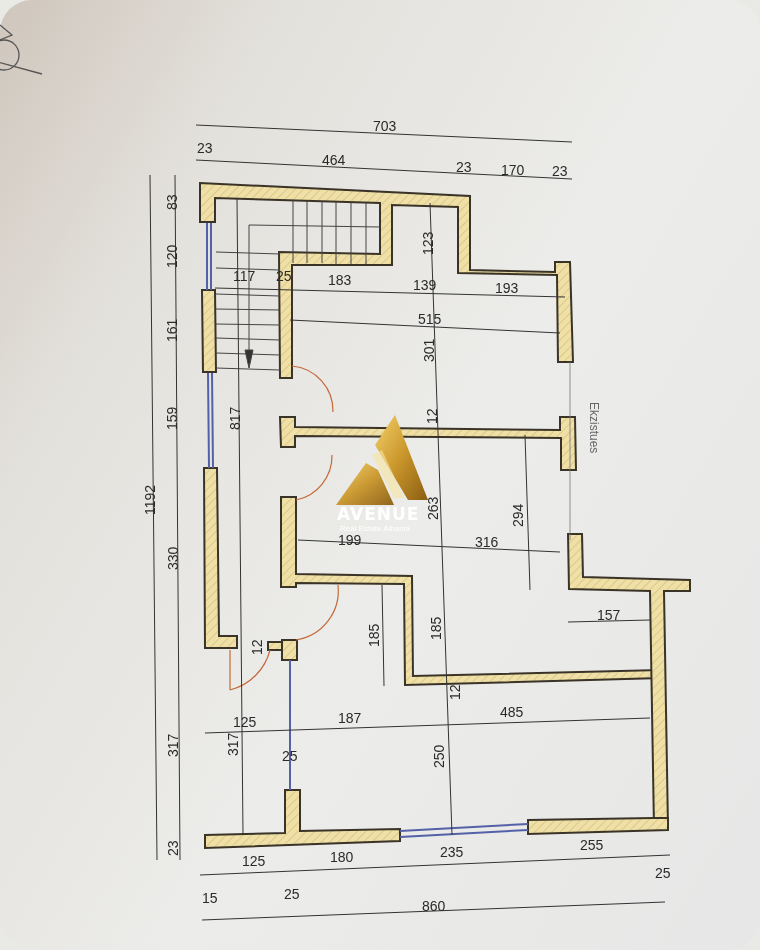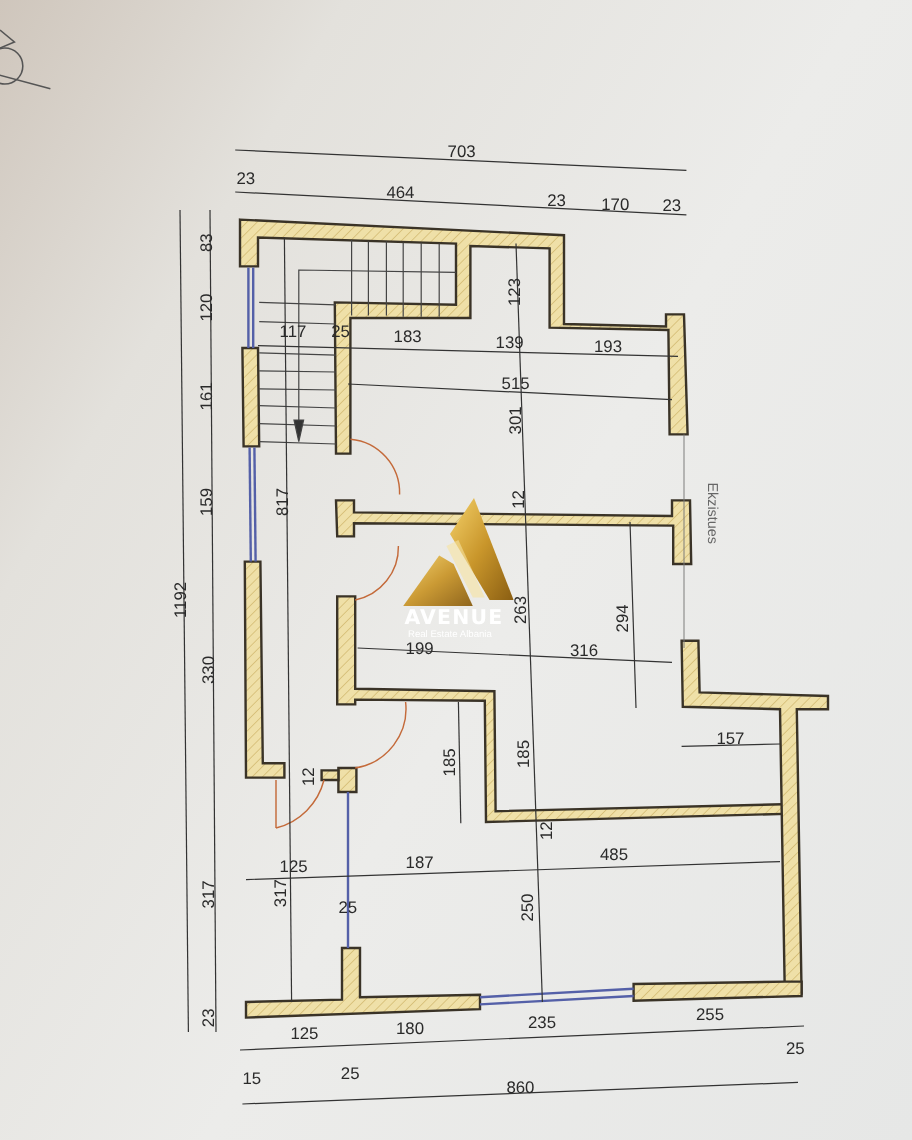--- a/index.html
+++ b/index.html
@@ -1,17 +1,17 @@
 <!DOCTYPE html>
 <html><head>
 <meta charset="utf-8">
 <style>
   html,body{margin:0;padding:0;}
   body{width:760px;height:950px;overflow:hidden;background:#e9e9e6;font-family:"Liberation Sans",sans-serif;}
-  #stage{position:relative;width:760px;height:950px;background:linear-gradient(120deg,#cfc6bc 0%,#e3e1dc 22%,#ececea 55%,#e6e7e6 100%);}
+  #stage{position:relative;width:760px;height:950px;background:linear-gradient(120deg,#cfc6bc 0%,#e3e1dc 22%,#ececea 55%,#e6e7e6 100%);border-radius:32px;}
   svg{position:absolute;left:0;top:0;}
   .dim{font-family:"Liberation Sans",sans-serif;font-size:14px;fill:#2a2a2a;}
   .lbl{font-family:"Liberation Sans",sans-serif;font-size:12px;fill:#666;}
   .logo-word{font-family:"DejaVu Sans",sans-serif;font-weight:bold;font-size:17px;fill:#ffffff;letter-spacing:1px;}
   .logo-sub{font-family:"Liberation Sans",sans-serif;font-size:8px;fill:#ffffff;}
 </style>
 </head>
 <body>
 
 <div id="stage">

